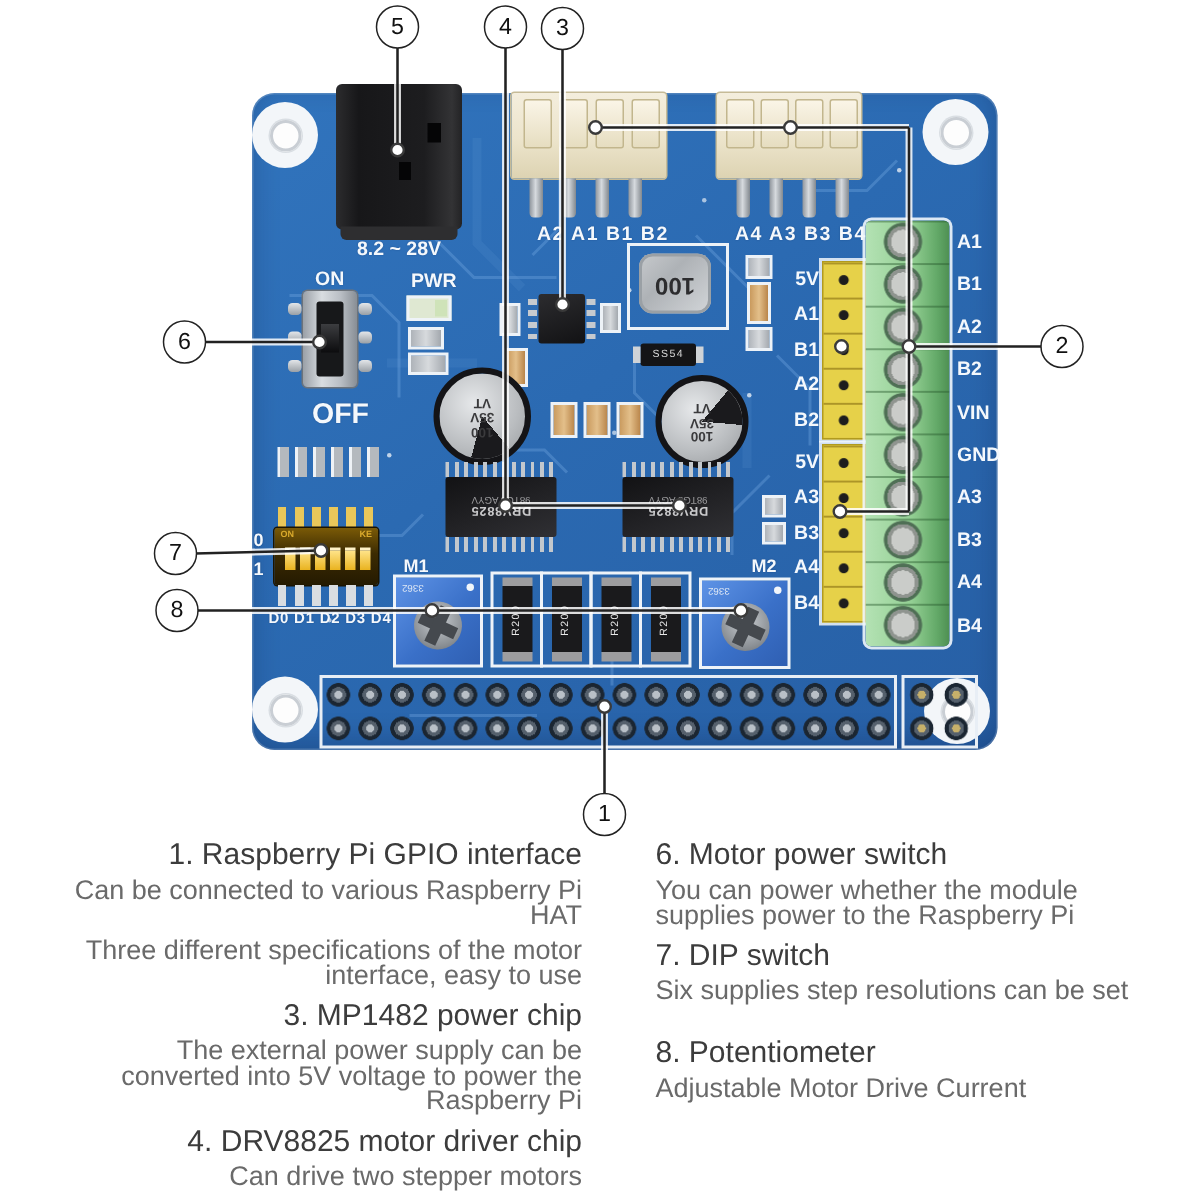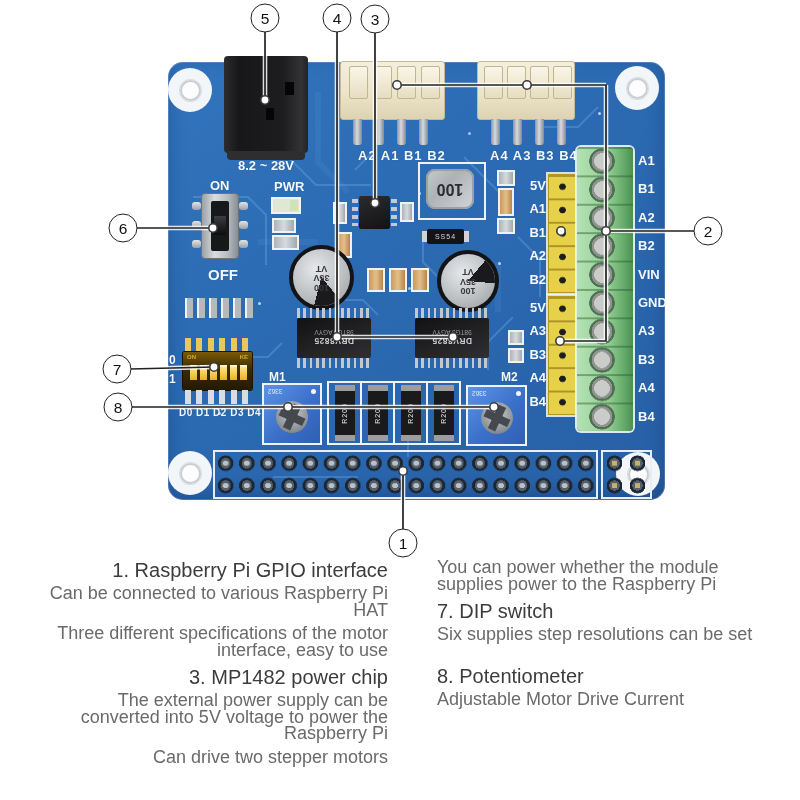--- a/index.html
+++ b/index.html
@@ -227,21 +227,21 @@
 
     <div class="silk" style="left:42px;top:116px;font-size:13px;">ON</div>
     <div class="sw">
       <div class="nub" style="left:-10px;top:8px"></div>
       <div class="nub" style="left:-10px;top:27px"></div>
       <div class="nub" style="left:-10px;top:46px"></div>
       <div class="nub" style="right:-10px;top:8px"></div>
       <div class="nub" style="right:-10px;top:27px"></div>
       <div class="nub" style="right:-10px;top:46px"></div>
     </div>
-    <div class="silk" style="left:40px;top:204px;font-size:15px;text-align:center;">OFF</div>
+    <div class="silk" style="left:40px;top:204px;font-size:19px;text-align:center;">OFF</div>
 
     <div class="silk" style="left:106px;top:117px;font-size:13px;">PWR</div>
     <div class="led"></div>
     <div class="smd" style="left:104px;top:156px;width:20px;height:11px"></div>
     <div class="smd" style="left:104px;top:173px;width:23px;height:11px"></div>
 
     <div class="soic"></div>
     <div class="smd" style="left:165px;top:140px;width:10px;height:18px"></div>
     <div class="smdtan" style="left:168px;top:170px;width:12px;height:22px"></div>
     <div class="smd" style="left:232px;top:140px;width:10px;height:16px"></div>
@@ -434,26 +434,28 @@
       <p>Can be connected to various Raspberry Pi HAT</p>
     </div>
     <div>
       <p>Three different specifications of the motor interface, easy to use</p>
     </div>
     <div>
       <h3>3. MP1482 power chip</h3>
       <p>The external power supply can be converted into 5V voltage to power the Raspberry Pi</p>
     </div>
     <div>
+      <h3>4. DRV8825 motor driver chip</h3>
       <p>Can drive two stepper motors</p>
     </div>
   </div>
 
   <div class="legend lg-right">
     <div>
+      <h3>6. Motor power switch</h3>
       <p>You can power whether the module supplies power to the Raspberry Pi</p>
     </div>
     <div>
       <h3>7. DIP switch</h3>
       <p>Six supplies step resolutions can be set</p>
     </div>
     <div class="mt">
       <h3>8. Potentiometer</h3>
       <p>Adjustable Motor Drive Current</p>
     </div>

